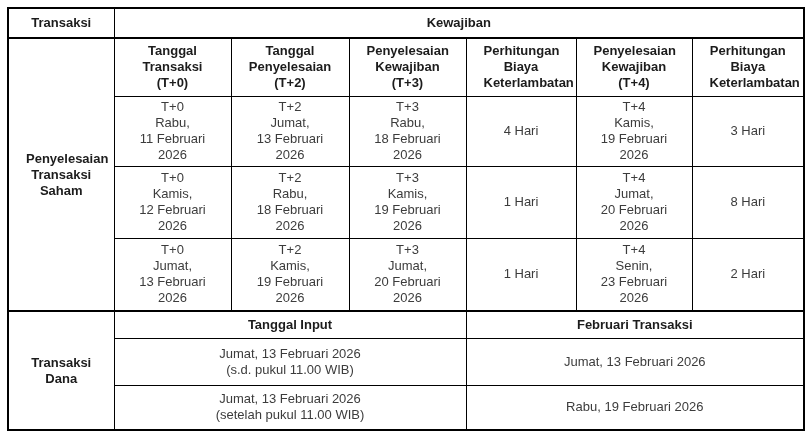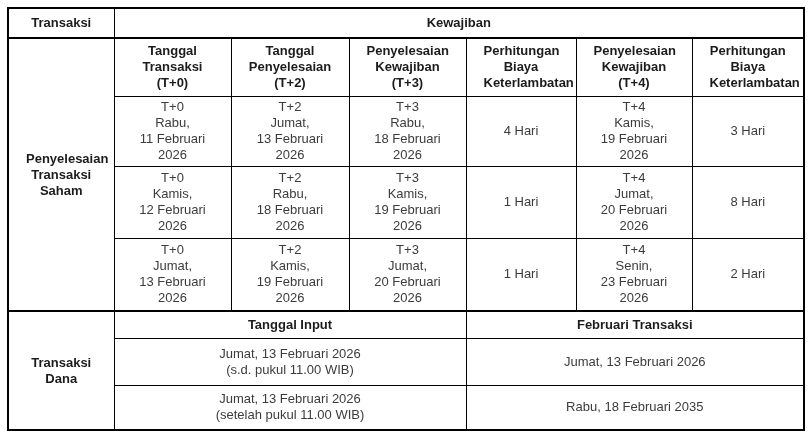--- a/index.html
+++ b/index.html
@@ -156,17 +156,17 @@
 
     <tr class="row-penarikan-1">
       <td colspan="3">Jumat, 13 Februari 2026
 (s.d. pukul 11.00 WIB)</td>
       <td colspan="3">Jumat, 13 Februari 2026</td>
     </tr>
 
     <tr class="row-penarikan-2">
       <td colspan="3">Jumat, 13 Februari 2026
 (setelah pukul 11.00 WIB)</td>
-      <td colspan="3">Rabu, 18 Februari 2035</td>
+      <td colspan="3">Rabu, 19 Februari 2026</td>
     </tr>
   </tbody>
     </table>
 </div>
 
 </body></html>

